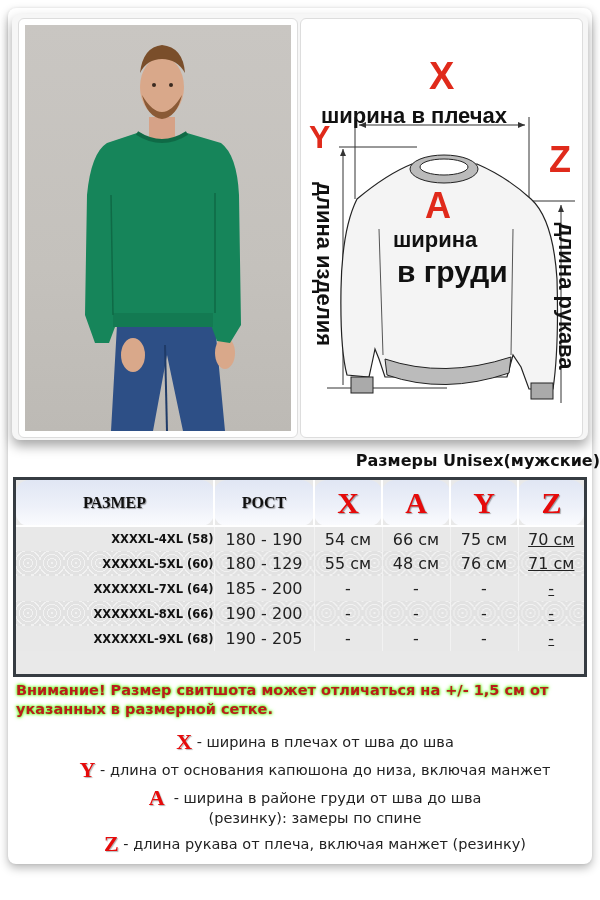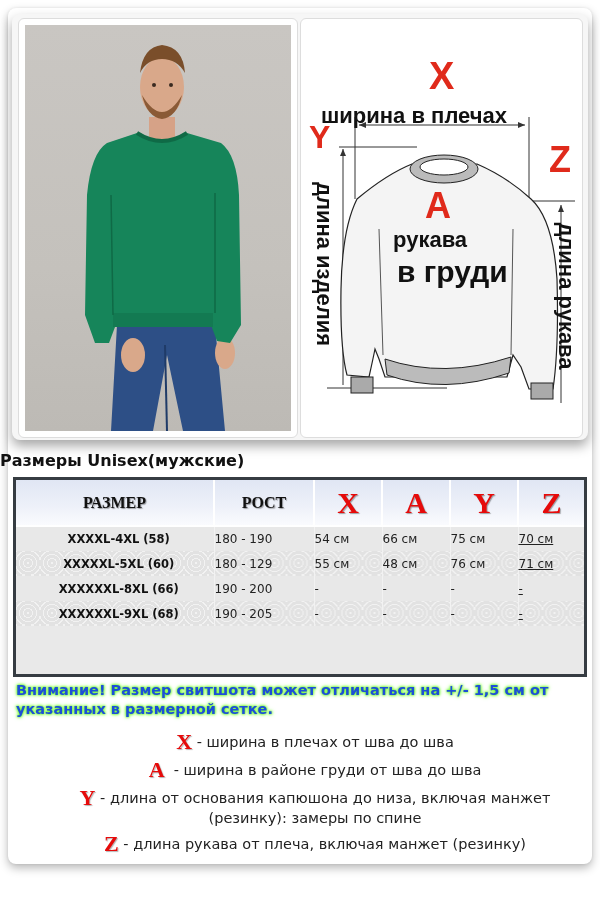--- a/index.html
+++ b/index.html
@@ -28,53 +28,53 @@
     position: absolute; left: 300px; top: 18px; width: 283px; height: 420px;
     background: #fff; border: 1px solid #ddd; border-radius: 6px;
   }
   .diagram {
     position: absolute; left: 6px; top: 40px; width: 270px; height: 344px; background: #fff;
   }
   .dlabel-red { position: absolute; color: #e02a1b; font-weight: bold; font-family: "Liberation Sans", sans-serif; }
   .dlabel-black { position: absolute; color: #111; font-weight: bold; font-family: "Liberation Sans", sans-serif; }
 
   .section-title {
-    position: absolute; top: 451px; left: 0; width: 600px; text-align: left;
+    position: absolute; top: 451px; left: 0; width: 600px; text-align: right;
     font-size: 16px; font-weight: bold; color: #111;
   }
   .size-table {
     position: absolute; left: 13px; top: 477px; width: 574px; height: 200px;
     border: 3px solid #363c42; border-collapse: collapse; background: #e9e9e9;
   }
   table { width: 100%; border-collapse: collapse; table-layout: fixed; }
   thead th {
     height: 46px;
     background: linear-gradient(180deg, #e0e6f4 0%, #eef1f9 60%, #fafbfe 100%);
     border-right: 2px solid #fff; border-bottom: 2px solid #fff;
-    font-family: "Liberation Serif", serif; font-weight: bold;
+    font-family: "Liberation Serif", serif; font-weight: bold; border-radius: 13px;
   }
   thead th:last-child { border-right: none; }
   .th-text { font-size: 16px; color: #111; text-shadow: 1px 1px 1px rgba(0,0,0,0.35); }
   .th-letter { font-size: 30px; color: #e60a0a; text-shadow: 1px 1px 1px rgba(0,0,0,0.35); }
   tbody td {
-    height: 25px; font-size: 12px; color: #222; text-align: left;
+    height: 25px; font-size: 16px; color: #222; text-align: center;
     border-right: 1px solid #f2f2f2;
   }
   tbody td:last-child { border-right: none; text-decoration: underline; }
   tbody tr:nth-child(odd) td { background: #e8e8e8; }
   tbody tr:nth-child(even) td {
     background-color: #e2e2e2;
     background-image: repeating-radial-gradient(circle at 50% 50%, rgba(255,255,255,0.55) 0 1px, transparent 1px 4px);
     background-size: 24px 24px;
   }
-  tbody td.size-cell { text-align: center; padding-left: 8px; font-weight: bold; color: #111; font-size: 11.5px; }
+  tbody td.size-cell { text-align: right; padding-left: 8px; font-weight: bold; color: #111; font-size: 11.5px; }
 
   .warning {
     position: absolute; left: 16px; top: 681px; width: 570px;
-    font-size: 14.5px; font-weight: bold; color: #1d4ed8; line-height: 19px;
+    font-size: 14.5px; font-weight: bold; color: #b91c1c; line-height: 19px;
     text-shadow: 0 0 3px #7cff3a, 0 0 4px #7cff3a, 0 0 2px #5de020;
   }
   .legend { position: absolute; left: 45px; top: 728px; width: 540px; font-size: 14.5px; color: #222; text-align: center; }
   .legend-row { line-height: 27px; }
   .legend-letter {
     font-family: "Liberation Serif", serif; font-weight: bold; font-size: 22px; color: #e60a0a;
     text-shadow: 1px 1px 1px rgba(0,0,0,0.3); vertical-align: -2px;
   }
   .legend-cont { line-height: 20px; margin-top: -4px; margin-bottom: 2px; }
 </style>
@@ -140,21 +140,21 @@
       <rect x="44" y="318" width="22" height="16" fill="#aaa" stroke="#222" stroke-width="1"></rect>
       <rect x="224" y="324" width="22" height="16" fill="#aaa" stroke="#222" stroke-width="1"></rect>
     </svg>
     <div class="dlabel-red" style="left:122px;top:-4px;font-size:38px;">X</div>
     <div class="dlabel-black" style="left:14px;top:44px;font-size:22px;">ширина в плечах</div>
     <div class="dlabel-red" style="left:2px;top:60px;font-size:32px;">Y</div>
     <div class="dlabel-black" style="left:-98px;top:192px;font-size:22px;transform:rotate(90deg);width:230px;text-align:center;">длина изделия</div>
     <div class="dlabel-red" style="left:242px;top:80px;font-size:36px;">Z</div>
     <div class="dlabel-black" style="left:154px;top:224px;font-size:22px;transform:rotate(90deg);width:210px;text-align:center;">длина рукава</div>
     <div class="dlabel-red" style="left:118px;top:126px;font-size:36px;">A</div>
-    <div class="dlabel-black" style="left:86px;top:168px;font-size:22px;">рукава</div>
+    <div class="dlabel-black" style="left:86px;top:168px;font-size:22px;">ширина</div>
     <div class="dlabel-black" style="left:90px;top:196px;font-size:30px;">в груди</div>
   </div>
 </div>
 
 <div class="section-title">Размеры Unisex(мужские)</div>
 
 <div class="size-table">
   <table>
     <colgroup>
       <col style="width:198px">
@@ -185,20 +185,28 @@
       </tr>
       <tr>
         <td class="size-cell">XXXXXL-5XL (60)</td>
         <td>180 - 129</td>
         <td>55 см</td>
         <td>48 см</td>
         <td>76 см</td>
         <td>71 см</td>
       </tr>
       <tr>
+        <td class="size-cell">XXXXXXL-7XL (64)</td>
+        <td>185 - 200</td>
+        <td>-</td>
+        <td>-</td>
+        <td>-</td>
+        <td>-</td>
+      </tr>
+      <tr>
         <td class="size-cell">XXXXXXL-8XL (66)</td>
         <td>190 - 200</td>
         <td>-</td>
         <td>-</td>
         <td>-</td>
         <td>-</td>
       </tr>
       <tr>
         <td class="size-cell">XXXXXXL-9XL (68)</td>
         <td>190 - 205</td>
@@ -211,22 +219,22 @@
   </table>
 </div>
 
 <div class="warning">Внимание! Размер свитшота может отличаться на +/- 1,5 см от указанных в размерной сетке.</div>
 
 <div class="legend">
   <div class="legend-row">
     <span class="legend-letter">X</span><span> - ширина в плечах от шва до шва</span>
   </div>
   <div class="legend-row">
+    <span class="legend-letter">Y</span><span> - длина от основания капюшона до низа, включая манжет</span>
+  </div>
+  <div class="legend-row">
     <span class="legend-letter">A</span><span style="white-space:pre;">  - ширина в районе груди от шва до шва</span>
   </div>
-  <div class="legend-row">
-    <span class="legend-letter">Y</span><span> - длина от основания капюшона до низа, включая манжет</span>
-  </div>
   <div class="legend-cont">(резинку): замеры по спине</div>
   <div class="legend-row">
     <span class="legend-letter">Z</span><span> - длина рукава от плеча, включая манжет (резинку)</span>
   </div>
 </div>
 
 </body></html>

